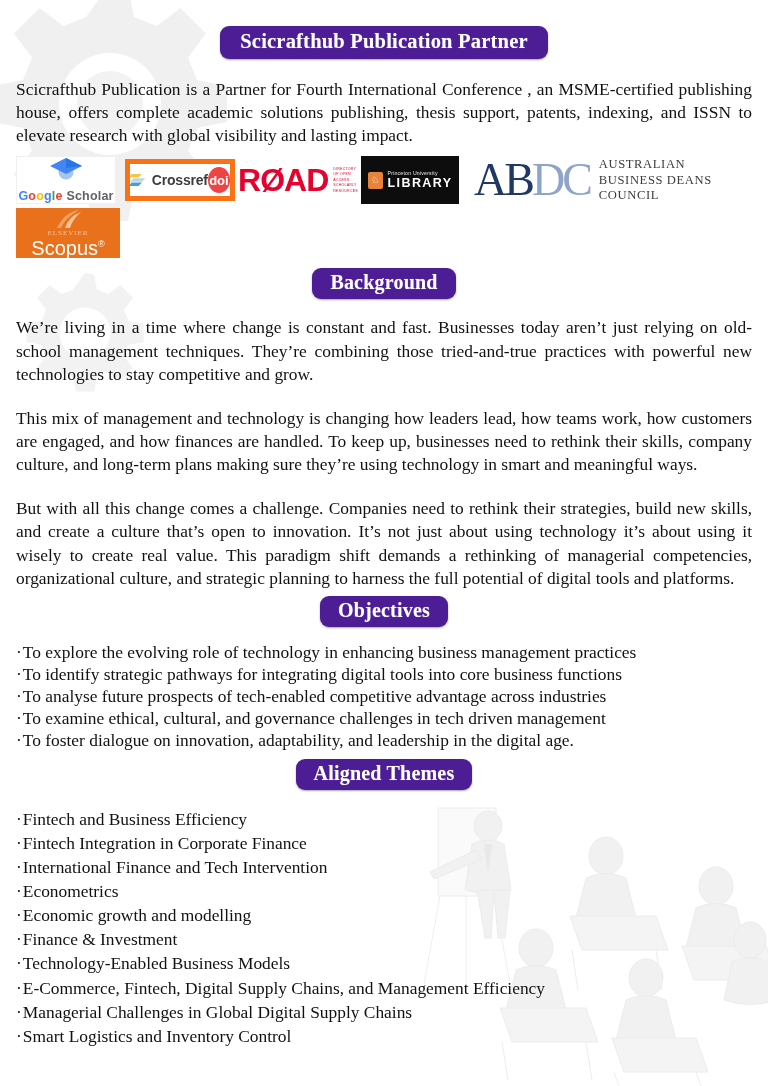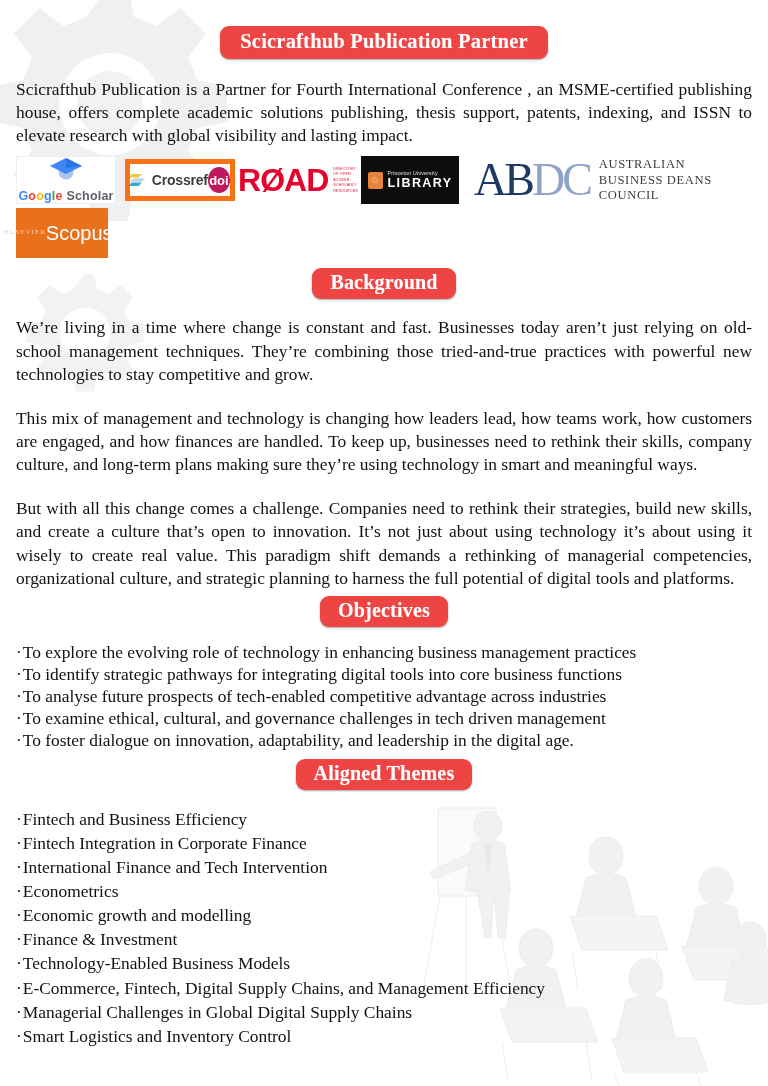--- a/index.html
+++ b/index.html
@@ -35,21 +35,21 @@
     width: 768px;
   }
 
   
   .banner-row {
     display: flex;
     justify-content: center;
   }
   .banner {
     display: inline-block;
-    background: #ef4444;
+    background: #4c1d95;
     color: #ffffff;
     border-radius: 9px;
     font-weight: 700;
     letter-spacing: .2px;
     text-align: center;
     box-shadow: 0 1px 2px rgba(0,0,0,.35);
     text-shadow: 0 0 1px rgba(255,255,255,.35);
   }
   #title-banner {
     font-size: 20.5px;
@@ -113,21 +113,21 @@
 
   
   #logo-crossref {
     width: 110px; height: 42px;
     background:#fff;
     border:5px solid #f97316;
     gap:3px;
   }
   .cr-word{font-family:"Liberation Sans",sans-serif;font-size:14px;font-weight:700;color:#3c3c3b;letter-spacing:-.2px}
   .cr-doi{
-    width:26px;height:26px;border-radius:50%;background:#be185d;
+    width:26px;height:26px;border-radius:50%;background:#ef4444;
     color:#fff;font-family:"Liberation Sans",sans-serif;font-weight:700;font-size:13px;
     display:flex;align-items:center;justify-content:center;margin-left:-3px;
   }
 
   
   #logo-road{width:108px;height:42px;background:#fff;gap:5px;}
   .road-word{font-family:"Liberation Sans",sans-serif;font-weight:800;font-size:32px;color:#e4032e;letter-spacing:-1px;line-height:1}
   .road-sub{font-family:"Liberation Sans",sans-serif;font-size:3.6px;color:#e4032e;line-height:1.5;text-transform:uppercase;letter-spacing:.2px}
 
   
@@ -143,21 +143,21 @@
 
   
   #logo-abdc{gap:9px;margin-left:6px;align-items:center;}
   .abdc-mark{font-family:"Liberation Serif",serif;font-size:46px;line-height:.92;letter-spacing:-3px;font-weight:400}
   .abdc-mark .dark{color:#1f3864}
   .abdc-mark .light{color:#8ea5c8}
   .abdc-words{font-family:"Liberation Serif",serif;font-size:12.6px;color:#3b3b3b;letter-spacing:.6px;line-height:1.22;text-transform:uppercase}
 
   
   #logo-scopus{
-    width:92px;height:50px;background:#e9711c;flex-direction:row;gap:0;
+    width:104px;height:50px;background:#e9711c;flex-direction:column;gap:0;
     justify-content:center;
   }
   .scopus-ely{font-family:"Liberation Serif",serif;font-size:7px;color:#f6c8a4;letter-spacing:1px;line-height:1;margin-bottom:1px}
   .scopus-word{font-family:"Liberation Sans",sans-serif;font-size:20px;color:#ffffff;line-height:1;font-weight:400}
 
   .logo-row-2{margin-top:4px;display:flex;}
 
   
   .bullet-list {
     list-style: none;

